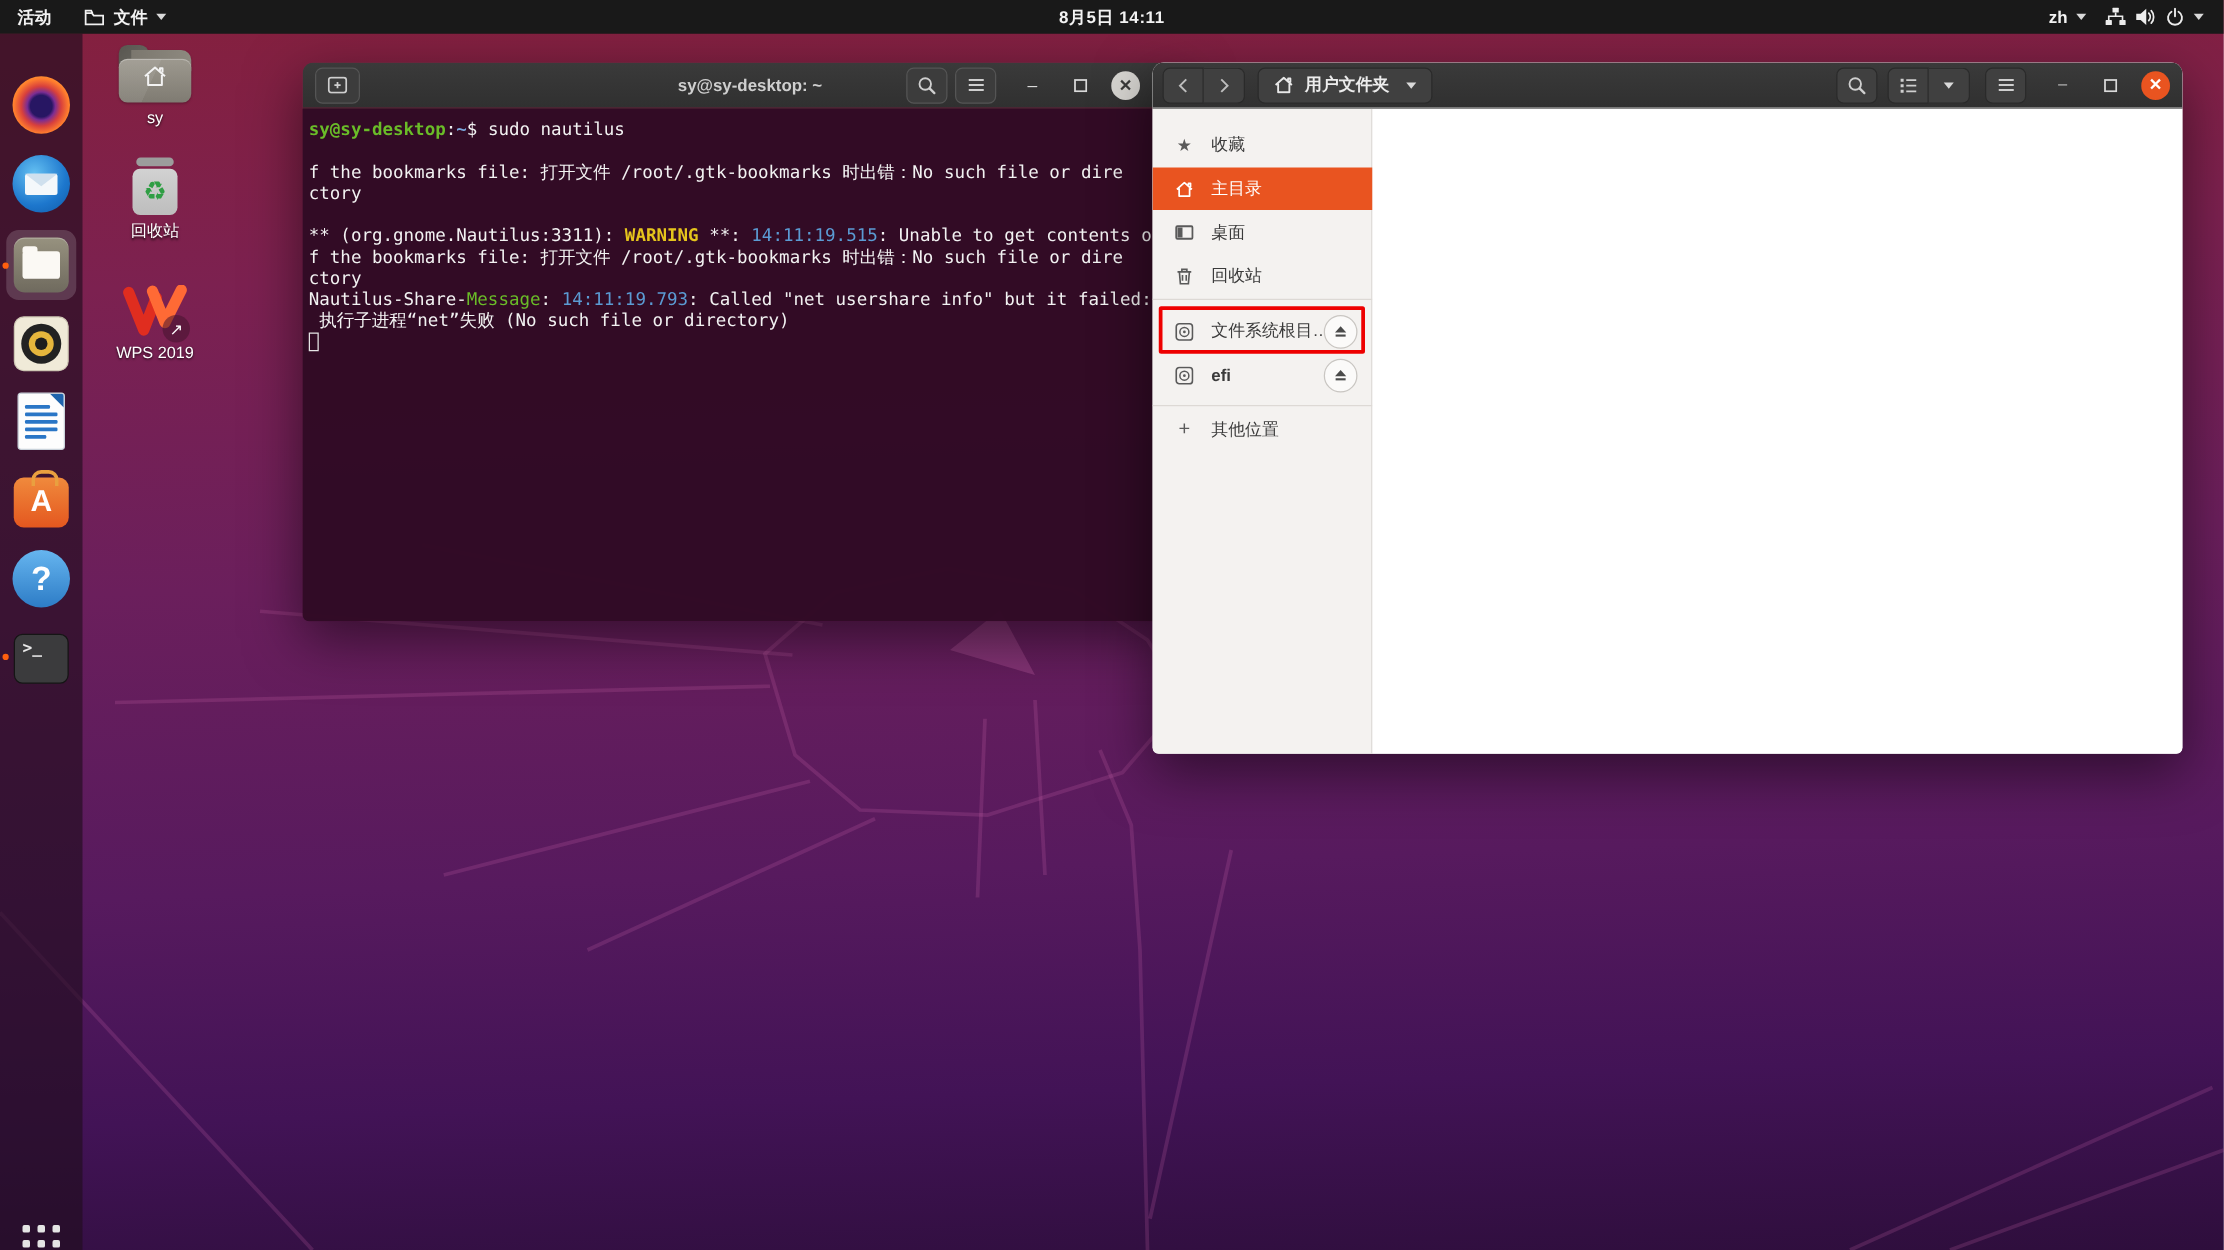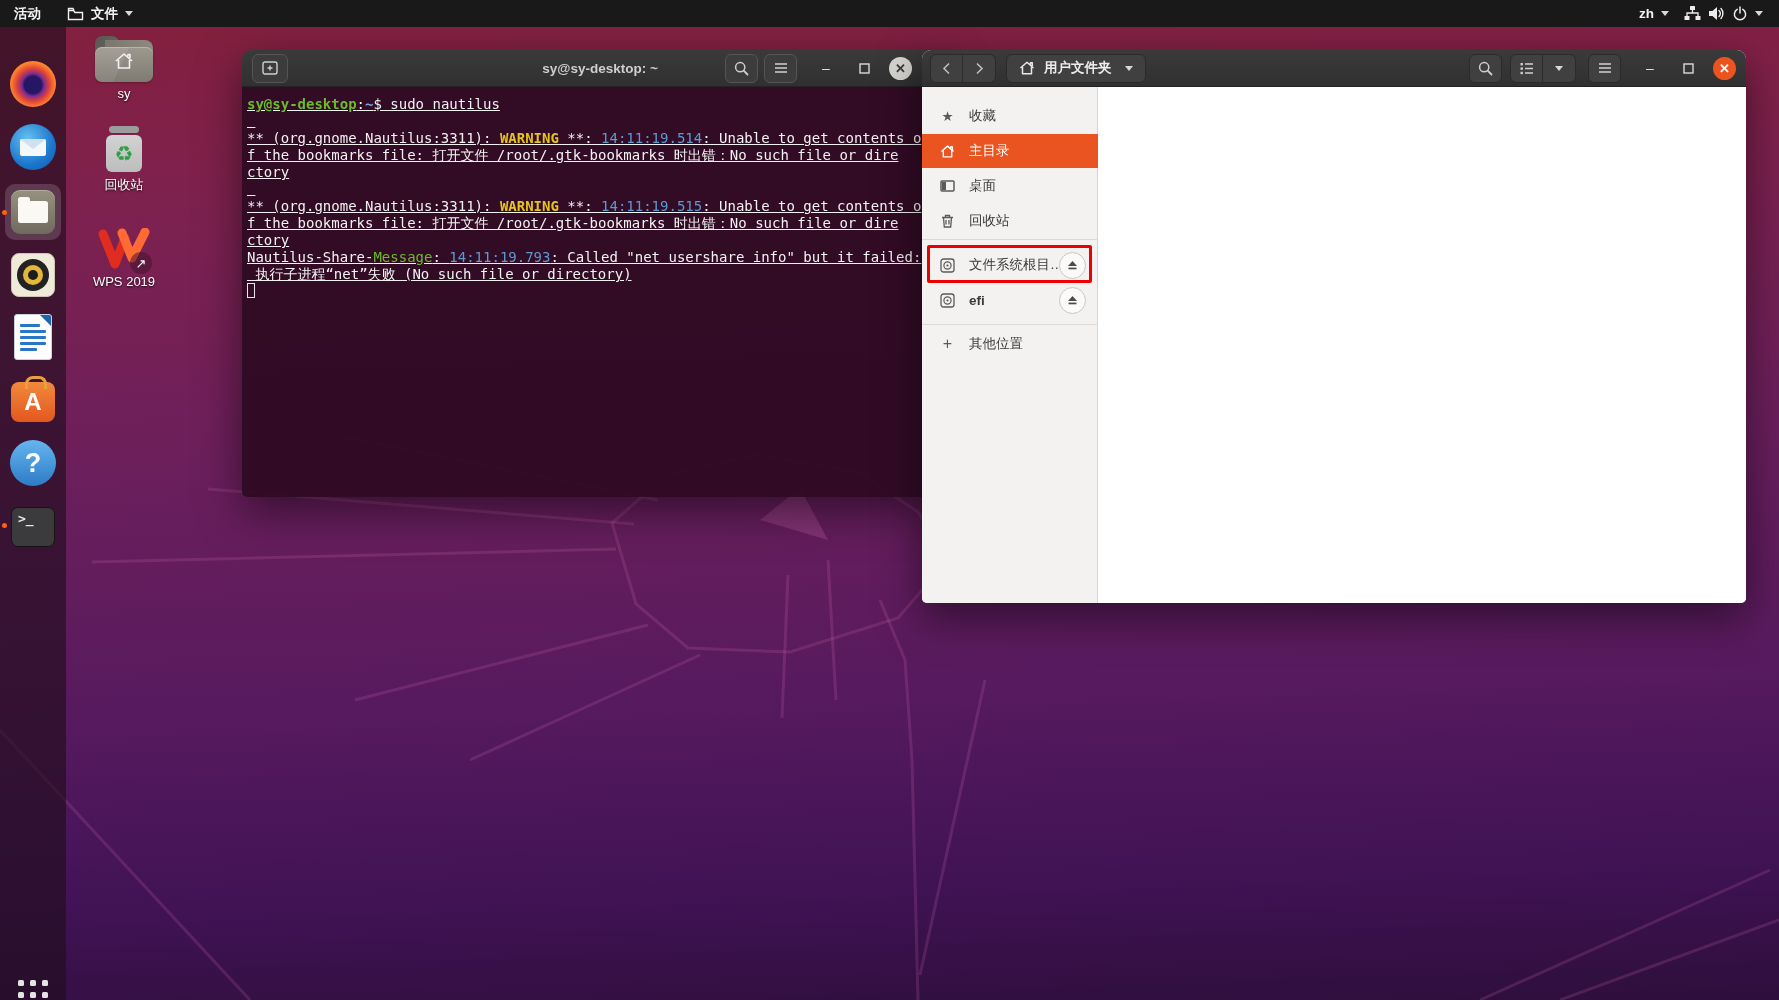--- a/index.html
+++ b/index.html
@@ -80,32 +80,32 @@
           display:flex; align-items:center; justify-content:center; color:#d0d0d0; }
   .hbtn.nb { border-color:#2a2a2a; background:#404040; }
   .glyph-btn { width:26px; display:flex; align-items:center; justify-content:center; color:#dadada; font-size:14px; }
   .close-circle { width:23px; height:23px; border-radius:50%; display:flex; align-items:center; justify-content:center; font-size:13px; font-weight:bold; }
   .term-close { background:#d6d4d0; color:#3a3a3a; }
   .naut-close { background:#E95420; color:#fff; }
 
   
   #terminal { left:242px; top:50px; width:700px; height:447px; z-index:10; }
   .term-body { position:absolute; top:37px; left:0; right:0; bottom:0; background:rgba(48,10,36,.97); border-radius:0 0 5px 5px;
-               padding:9px 4px 0 5px; font-family:"DejaVu Sans Mono",monospace; font-size:14px; line-height:17px; color:#f2f2f2; overflow:hidden;text-decoration:underline; }
+               padding:9px 4px 0 5px; font-family:"DejaVu Sans Mono",monospace; font-size:14px; line-height:17px; color:#f2f2f2; overflow:hidden; }
   .tline { white-space:pre; }
   .t-gb { color:#6abc28; font-weight:bold; }
   .t-g  { color:#6abc28; }
   .t-y  { color:#e5c41c; font-weight:bold; }
   .t-b  { color:#5b9bd3; }
   .t-bb { color:#7aa7dc; font-weight:bold; }
   .t-cursor { display:inline-block; width:8px; height:15px; border:1px solid #e6e6e6; vertical-align:-2px; }
 
   
   #nautilus { left:922px; top:50px; width:824px; height:553px; z-index:20; background:#fff; }
-  .naut-head { padding-left:8px; }
+  .naut-head { padding-left:8px;font-family:Liberation Serif, serif; }
   .navgrp { display:flex; }
   .navgrp .hbtn:first-child { border-radius:6px 0 0 6px; }
   .navgrp .hbtn:last-child { border-radius:0 6px 6px 0; border-left:none; }
   .path-btn { margin-left:10px; padding:0 12px; gap:9px; font-size:13.5px; font-weight:bold; color:#ececec; }
   .naut-right { margin-left:auto; display:flex; align-items:center; padding-right:10px; }
   .naut-body { position:absolute; top:37px; left:0; right:0; bottom:0; display:flex; border-radius:0 0 5px 5px; overflow:hidden; }
   .sidebar { width:176px; background:#f4f2f0; border-right:1px solid #d9d6d2; position:relative; font-size:13.5px; color:#3b3b3b; }
   .side-row { position:absolute; left:0; width:176px; height:34px; display:flex; align-items:center; gap:13px; padding-left:17px; }
   .side-row .s-ico { width:17px; display:flex; justify-content:center; color:#5a5a5a; }
   .side-row.selected { background:#E95420; color:#fff; }
@@ -149,20 +149,21 @@
     <div class="tb-btn">
       <span class="tb-ico">
         <svg class="si" width="17" height="14" viewBox="0 0 17 14">
             <path d="M1.5 3.5 h5 l1.5 2 h7.5 v7 h-14 z M1.5 3.5 v-2 h4.5 l1 2" fill="none" stroke="#f0f0f0" stroke-width="1.4"></path>
           </svg>
       </span>
       <span>文件</span>
       <span class="caret"></span>
     </div>
   </div>
+  <div class="tb-center">8月5日 14:11</div>
   <div class="tb-right">
     <div class="tb-btn">
       <span>zh</span>
       <span class="caret"></span>
     </div>
     <div class="tb-btn">
       <span class="tb-ico">
         <svg class="si" width="17" height="15" viewBox="0 0 17 15">
             <g fill="#ececec">
               <rect x="6" y="0" width="5" height="4" rx="0.5"></rect>
@@ -303,21 +304,20 @@
         <svg class="si" width="11" height="11" viewBox="0 0 11 11">
             <rect x="1" y="1" width="9" height="9" fill="none" stroke="#dadada" stroke-width="1.4"></rect>
           </svg>
       </div>
       <div class="close-circle term-close" style="margin-left:12px;">✕</div>
     </div>
   </div>
   <div class="term-body">
       <div class="tline"><span class="t-gb">sy@sy-desktop</span><span>:</span><span class="t-bb">~</span><span>$ sudo nautilus</span></div>
       <div class="tline">&nbsp;</div>
-      <div class="tline"><span>** (org.gnome.Nautilus:3311): </span><span class="t-y">WARNING</span><span> **: </span><span class="t-b">14:11:19.514</span><span>: Unable to get contents o</span></div>
       <div class="tline"><span>f the bookmarks file: 打开文件 /root/.gtk-bookmarks 时出错：No such file or dire</span></div>
       <div class="tline"><span>ctory</span></div>
       <div class="tline">&nbsp;</div>
       <div class="tline"><span>** (org.gnome.Nautilus:3311): </span><span class="t-y">WARNING</span><span> **: </span><span class="t-b">14:11:19.515</span><span>: Unable to get contents o</span></div>
       <div class="tline"><span>f the bookmarks file: 打开文件 /root/.gtk-bookmarks 时出错：No such file or dire</span></div>
       <div class="tline"><span>ctory</span></div>
       <div class="tline"><span>Nautilus-Share-</span><span class="t-g">Message</span><span>: </span><span class="t-b">14:11:19.793</span><span>: Called "net usershare info" but it failed:</span></div>
       <div class="tline"><span> 执行子进程“net”失败 (No such file or directory)</span></div>
       <div class="tline"><span class="t-cursor"></span></div>
     </div>

